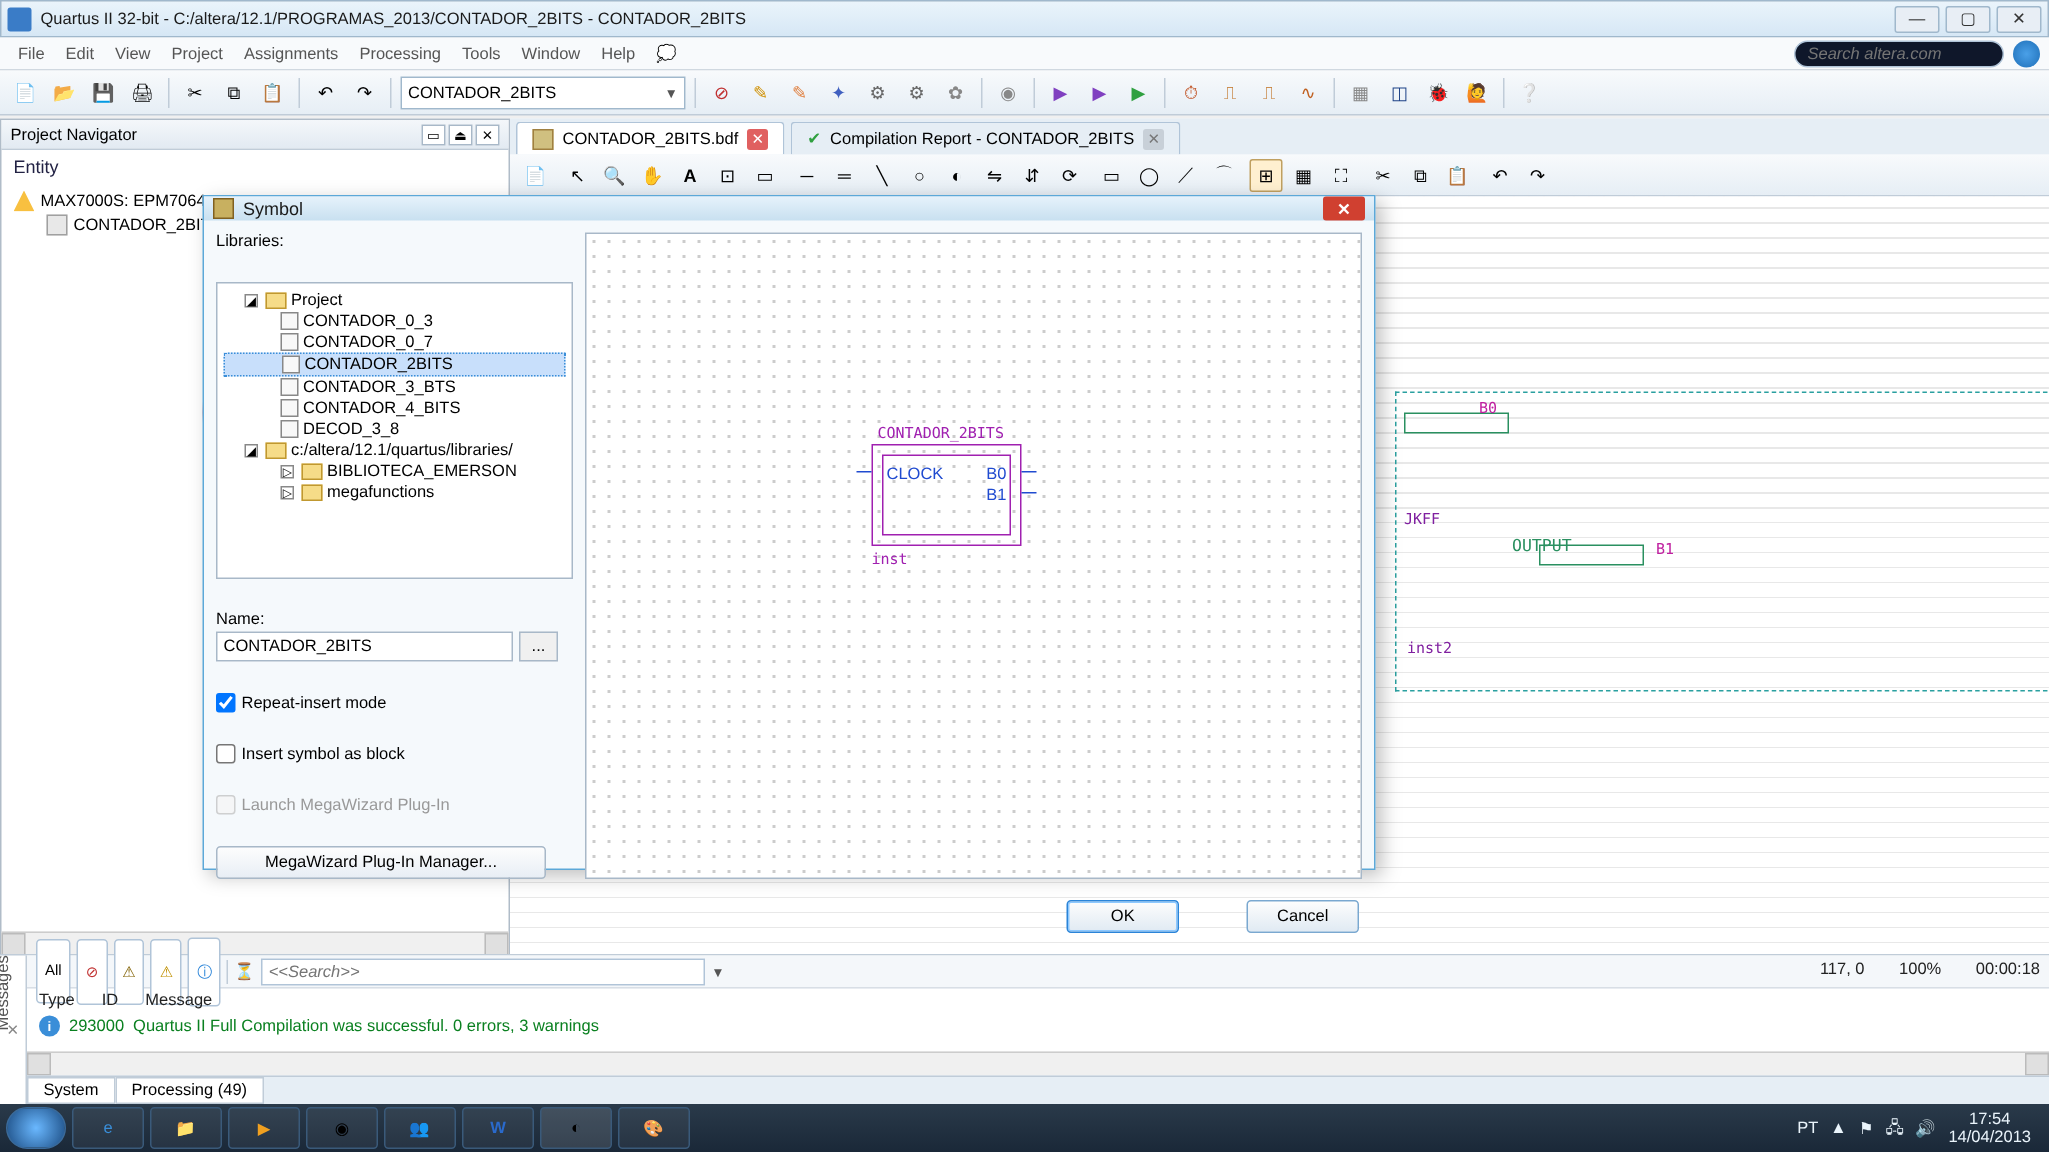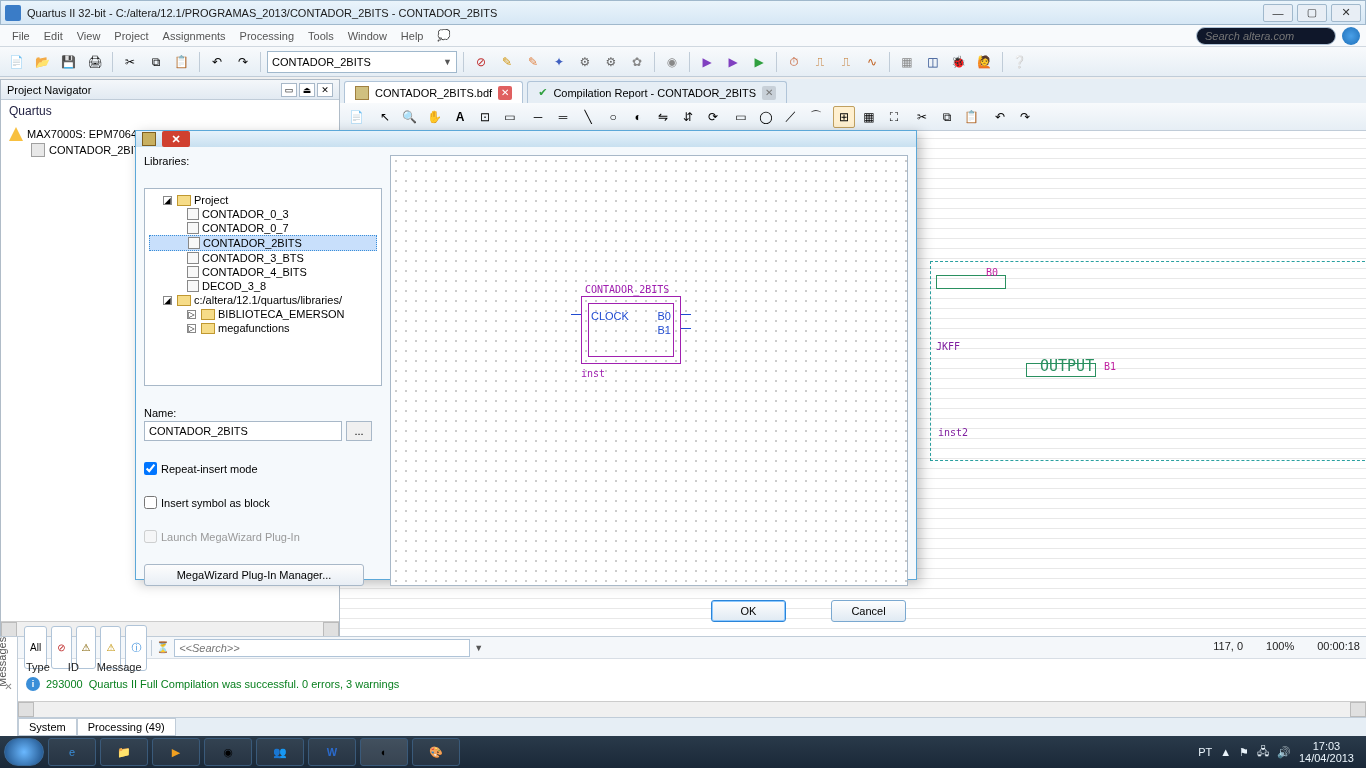--- a/index.html
+++ b/index.html
@@ -211,21 +211,21 @@
 <div class="body-row">
 
   <div class="pn-panel">
     <div class="pn-header">
       <span>Project Navigator</span>
       <span class="spacer"></span>
       <div class="pn-btn">▭</div>
       <div class="pn-btn">⏏</div>
       <div class="pn-btn">✕</div>
     </div>
-    <div class="pn-label">Quartus</div>
+    <div class="pn-label">Entity</div>
     <div class="pn-tree">
       <div class="node">
         <div class="icon-warn"></div>
         <span>MAX7000S: EPM7064</span>
       </div>
       <div class="node" style="padding-left:22px">
         <div class="icon-file"></div>
         <span>CONTADOR_2BITS</span>
       </div>
     </div>
@@ -296,21 +296,21 @@
     </div>
     <div class="canvas-holder">
       <div class="canvas"></div>
 
       <div style="position:absolute;left:596px;top:144px;width:70px;height:14px;border:1px solid #2a9060;"></div>
       <div class="sch-label" style="left:646px;top:136px;color:#c020a0">B0</div>
 
       <div class="sch-label" style="left:596px;top:210px;color:#8020a0">JKFF</div>
       <div class="sch-label" style="left:598px;top:296px;color:#8020a0">inst2</div>
 
-      <div class="sch-label" style="left:700px;top:226px;color:#2a9060;font-size:15px">OUTPUT</div>
+      <div class="sch-label" style="left:668px;top:226px;color:#2a9060;font-size:11px">OUTPUT</div>
       <div style="position:absolute;left:686px;top:232px;width:70px;height:14px;border:1px solid #2a9060;"></div>
       <div class="sch-label" style="left:764px;top:230px;color:#c020a0">B1</div>
 
       <div style="position:absolute;left:590px;top:130px;width:440px;height:200px;border:1px dashed #2aa0a0;pointer-events:none"></div>
     </div>
   </div>
 </div>
 
 <div class="msg-panel">
   <span class="side-label">Messages</span>
@@ -371,29 +371,30 @@
   <div class="task-btn" style="background:rgba(255,255,255,0.12)">◐</div>
   <div class="task-btn">🎨</div>
   <div class="spacer"></div>
   <div class="tray">
     <span>PT</span>
     <span>▲</span>
     <span>⚑</span>
     <span>🖧</span>
     <span>🔊</span>
     <div style="text-align:center;line-height:12px">
-      <div>17:03</div>
+      <div>17:54</div>
       <div>14/04/2013</div>
     </div>
   </div>
 </div>
 
 <div class="dialog">
   <div class="dialog-title">
     <div class="dt-icon"></div>
+    <div class="dt-text">Symbol</div>
     <div class="dt-close">✕</div>
   </div>
   <div class="dialog-body">
     <div class="dialog-left">
       <label>Libraries:</label>
       <div class="lib-box">
         <div class="tree-item l1">
           <div class="exp">◢</div>
           <div class="fold-ic"></div>
           <span>Project</span>

